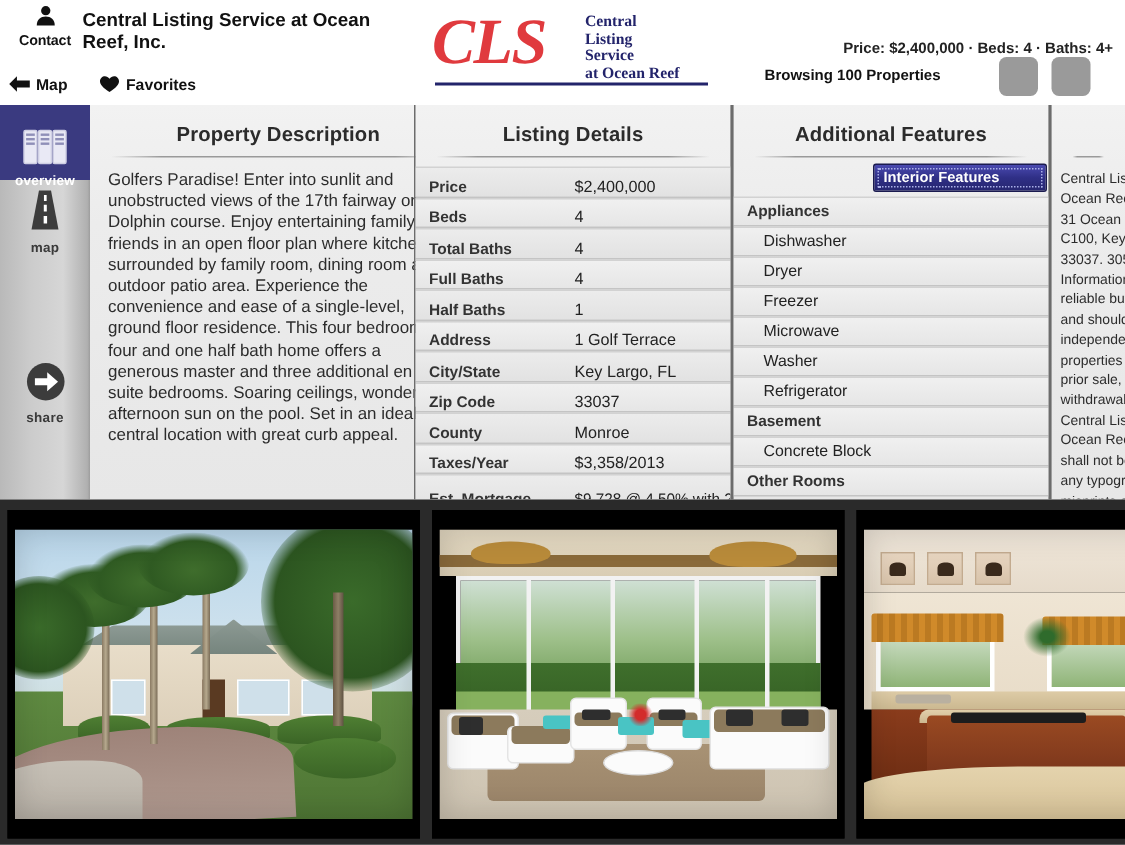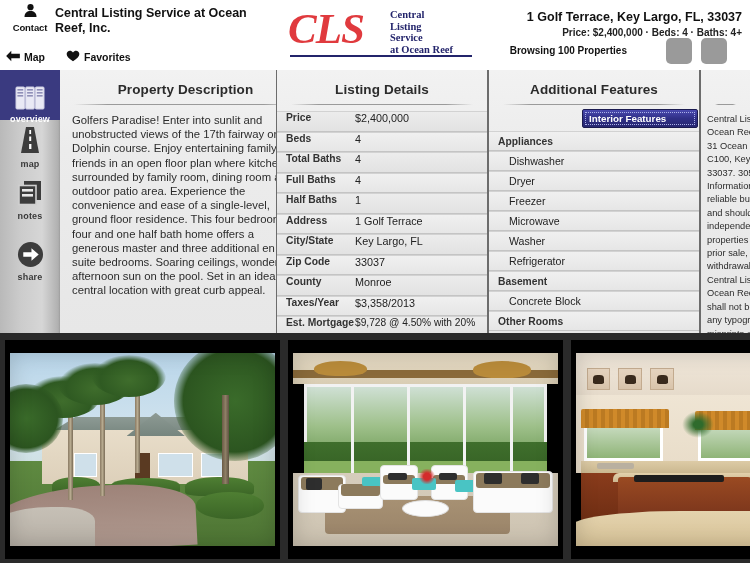--- a/index.html
+++ b/index.html
@@ -134,23 +134,24 @@
     margin: 7px 14px 0 14px; height: 1px;
     background: linear-gradient(to right, rgba(150,150,150,0), #9a9a9a 15%, #9a9a9a 85%, rgba(150,150,150,0));
   }
   .desc-body {
     padding: 8px 10px 0 12px; font-size: 11.3px; line-height: 14.2px; color: #2c2c2c;
   }
 
   
   .rows { margin-top: 6px; }
   .drow {
-    display: flex; height: 20.5px; align-items: flex-start;
+    display: flex; height: 20.5px; align-items: flex-end;
     border-top: 1px solid #d2d2d2; border-bottom: 1px solid #c4c4c4;
     background: linear-gradient(to bottom, #f0f0f0, #e6e6e6);
+    gap: 28px;
   }
   .drow:nth-child(odd) { background: linear-gradient(to bottom, #ececec, #e2e2e2); }
   .dlabel { width: 78px; padding-left: 9px; font-size: 10.3px; font-weight: bold; color: #333; }
   .dvalue { flex: 1; font-size: 10.8px; color: #222; white-space: nowrap; overflow: hidden; }
   .drow.tall { height: 24px; }
   .drow.tall .dvalue { font-size: 10.2px; }
 
   
   .feat-btn-wrap { position: relative; height: 22px; margin-top: 4px; }
   .feat-btn {
@@ -326,21 +327,20 @@
       <div class="logo-sub">
         <div>Central</div>
         <div>Listing</div>
         <div>Service</div>
         <div>at Ocean Reef</div>
       </div>
       <div class="logo-rule"></div>
     </div>
 
     <div class="hdr-right">
-      <div class="addr-line">1 Golf Terrace, Key Largo, FL, 33037</div>
       <div class="price-line">Price: $2,400,000 · Beds: 4 · Baths: 4+</div>
       <div class="browsing-line">Browsing 100 Properties</div>
       <div class="nav-btn prev"></div>
       <div class="nav-btn next"></div>
     </div>
   </div>
 
   <div class="mid">
 
     <div class="rail">
@@ -375,33 +375,20 @@
             <g fill="#fff">
                 <rect x="12.3" y="5" width="1.8" height="4"></rect>
                 <rect x="12.2" y="11.5" width="2" height="4.5"></rect>
                 <rect x="12.1" y="19" width="2.3" height="5"></rect>
               </g>
           </svg>
         </span>
         <span class="rail-lbl">map</span>
       </div>
 
-      <div class="rail-item notes" style="padding-top:5px;">
-        <span class="rail-ico">
-          <svg width="28" height="28" viewBox="0 0 28 28">
-            <rect x="8" y="2" width="17" height="19" fill="#3c3c3c"></rect>
-            <rect x="3" y="6.5" width="17" height="19" fill="#3c3c3c" stroke="#cfcfcf" stroke-width="1.6"></rect>
-            <g fill="#e8e8e8">
-                <rect x="6" y="10" width="11" height="2.6"></rect>
-                <rect x="6" y="15" width="11" height="2.6"></rect>
-              </g>
-          </svg>
-        </span>
-        <span class="rail-lbl">notes</span>
-      </div>
 
       <div class="rail-item share" style="padding-top:5px;">
         <span class="rail-ico">
           <svg width="27" height="27" viewBox="0 0 28 28">
             <circle cx="14" cy="14" r="13" fill="#3c3c3c"></circle>
             <path d="M6.5 11.6 L15 11.6 L15 7.5 L22.5 14 L15 20.5 L15 16.4 L6.5 16.4 Z" fill="#fff"></path>
           </svg>
         </span>
         <span class="rail-lbl">share</span>
       </div>

